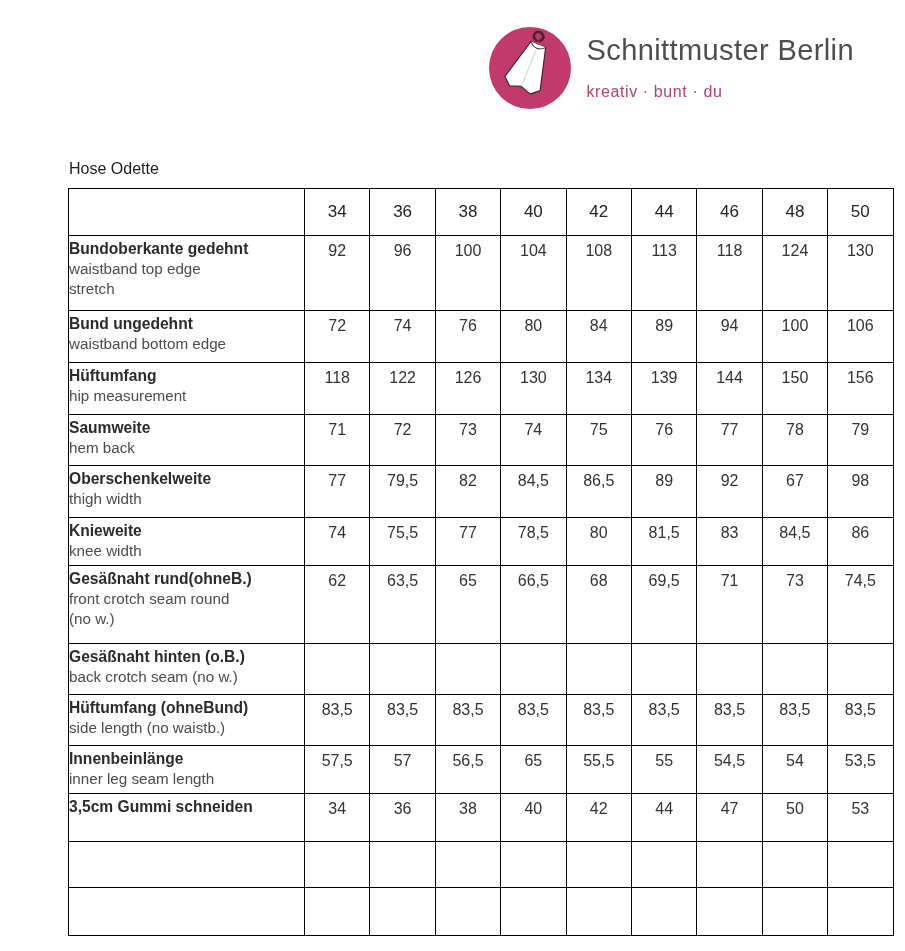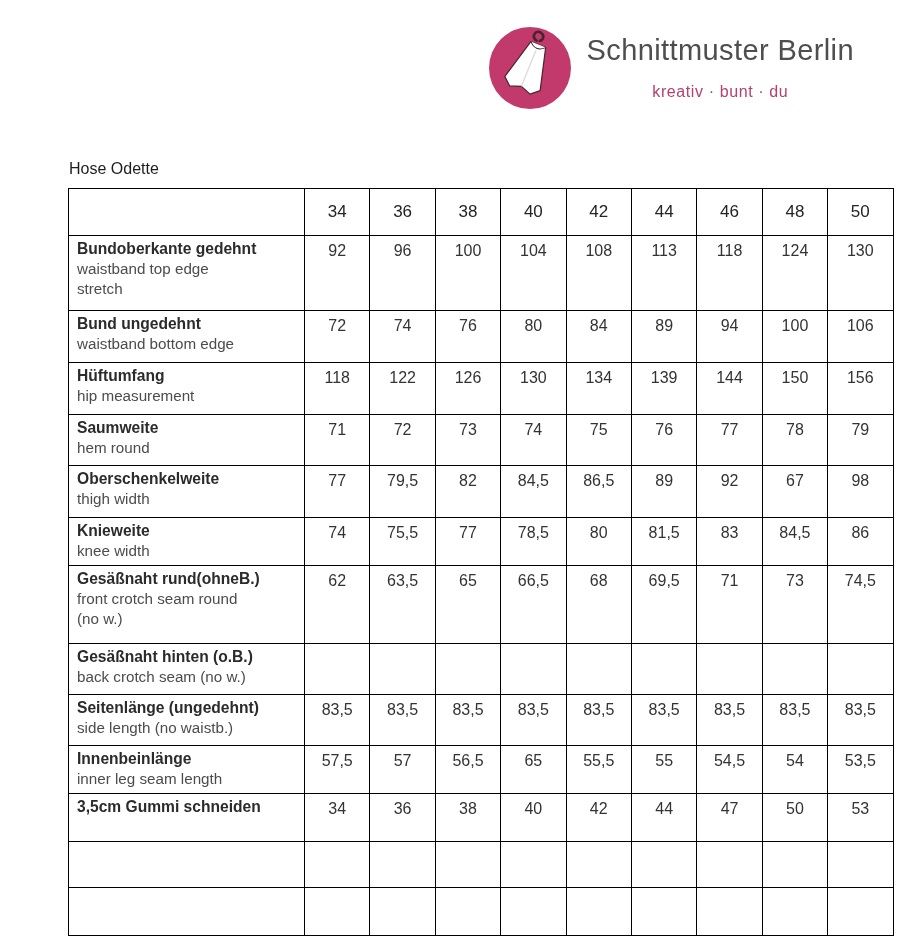--- a/index.html
+++ b/index.html
@@ -17,21 +17,21 @@
     position: absolute;
     top: 27px; right: 51px;
     display: flex;
     align-items: center;
   }
   .logo-circle { width: 82px; height: 82px; flex: 0 0 auto; }
   .logo-circle svg { display: block; }
   .brand-text {
     display: flex;
     flex-direction: column;
-    align-items: center;
+    align-items: flex-start;
     margin-left: 16px;
   }
   .brand-name {
     font-size: 29px;
     letter-spacing: 0.4px;
     color: #4d4e50;
     line-height: 1.1;
   }
   .brand-tagline {
     font-size: 16px;
@@ -63,21 +63,21 @@
   }
   table.size-table thead th {
     font-weight: normal;
     font-size: 17px;
     color: #242424;
     text-align: center;
     vertical-align: middle;
   }
   td.label-cell {
     vertical-align: top;
-    padding: 3px 6px 3px 8px;
+    padding: 3px 6px 3px 0;
     line-height: 1.3;
   }
   td.label-cell .de {
     display: block;
     font-weight: bold;
     font-size: 15.6px;
     color: #2b2b2b;
     white-space: pre-line;
   }
   td.label-cell .en {
@@ -187,21 +187,21 @@
         <td class="value-cell">130</td>
         <td class="value-cell">134</td>
         <td class="value-cell">139</td>
         <td class="value-cell">144</td>
         <td class="value-cell">150</td>
         <td class="value-cell">156</td>
       </tr>
       <tr style="height: 51px;">
         <td class="label-cell">
           <span class="de">Saumweite</span>
-          <span class="en">hem round</span>
+          <span class="en">hem back</span>
         </td>
         <td class="value-cell">71</td>
         <td class="value-cell">72</td>
         <td class="value-cell">73</td>
         <td class="value-cell">74</td>
         <td class="value-cell">75</td>
         <td class="value-cell">76</td>
         <td class="value-cell">77</td>
         <td class="value-cell">78</td>
         <td class="value-cell">79</td>
@@ -262,21 +262,21 @@
         <td class="value-cell"></td>
         <td class="value-cell"></td>
         <td class="value-cell"></td>
         <td class="value-cell"></td>
         <td class="value-cell"></td>
         <td class="value-cell"></td>
         <td class="value-cell"></td>
       </tr>
       <tr style="height: 51px;">
         <td class="label-cell">
-          <span class="de">Seitenlänge (ungedehnt)</span>
+          <span class="de">Hüftumfang (ohneBund)</span>
           <span class="en">side length (no waistb.)</span>
         </td>
         <td class="value-cell">83,5</td>
         <td class="value-cell">83,5</td>
         <td class="value-cell">83,5</td>
         <td class="value-cell">83,5</td>
         <td class="value-cell">83,5</td>
         <td class="value-cell">83,5</td>
         <td class="value-cell">83,5</td>
         <td class="value-cell">83,5</td>

